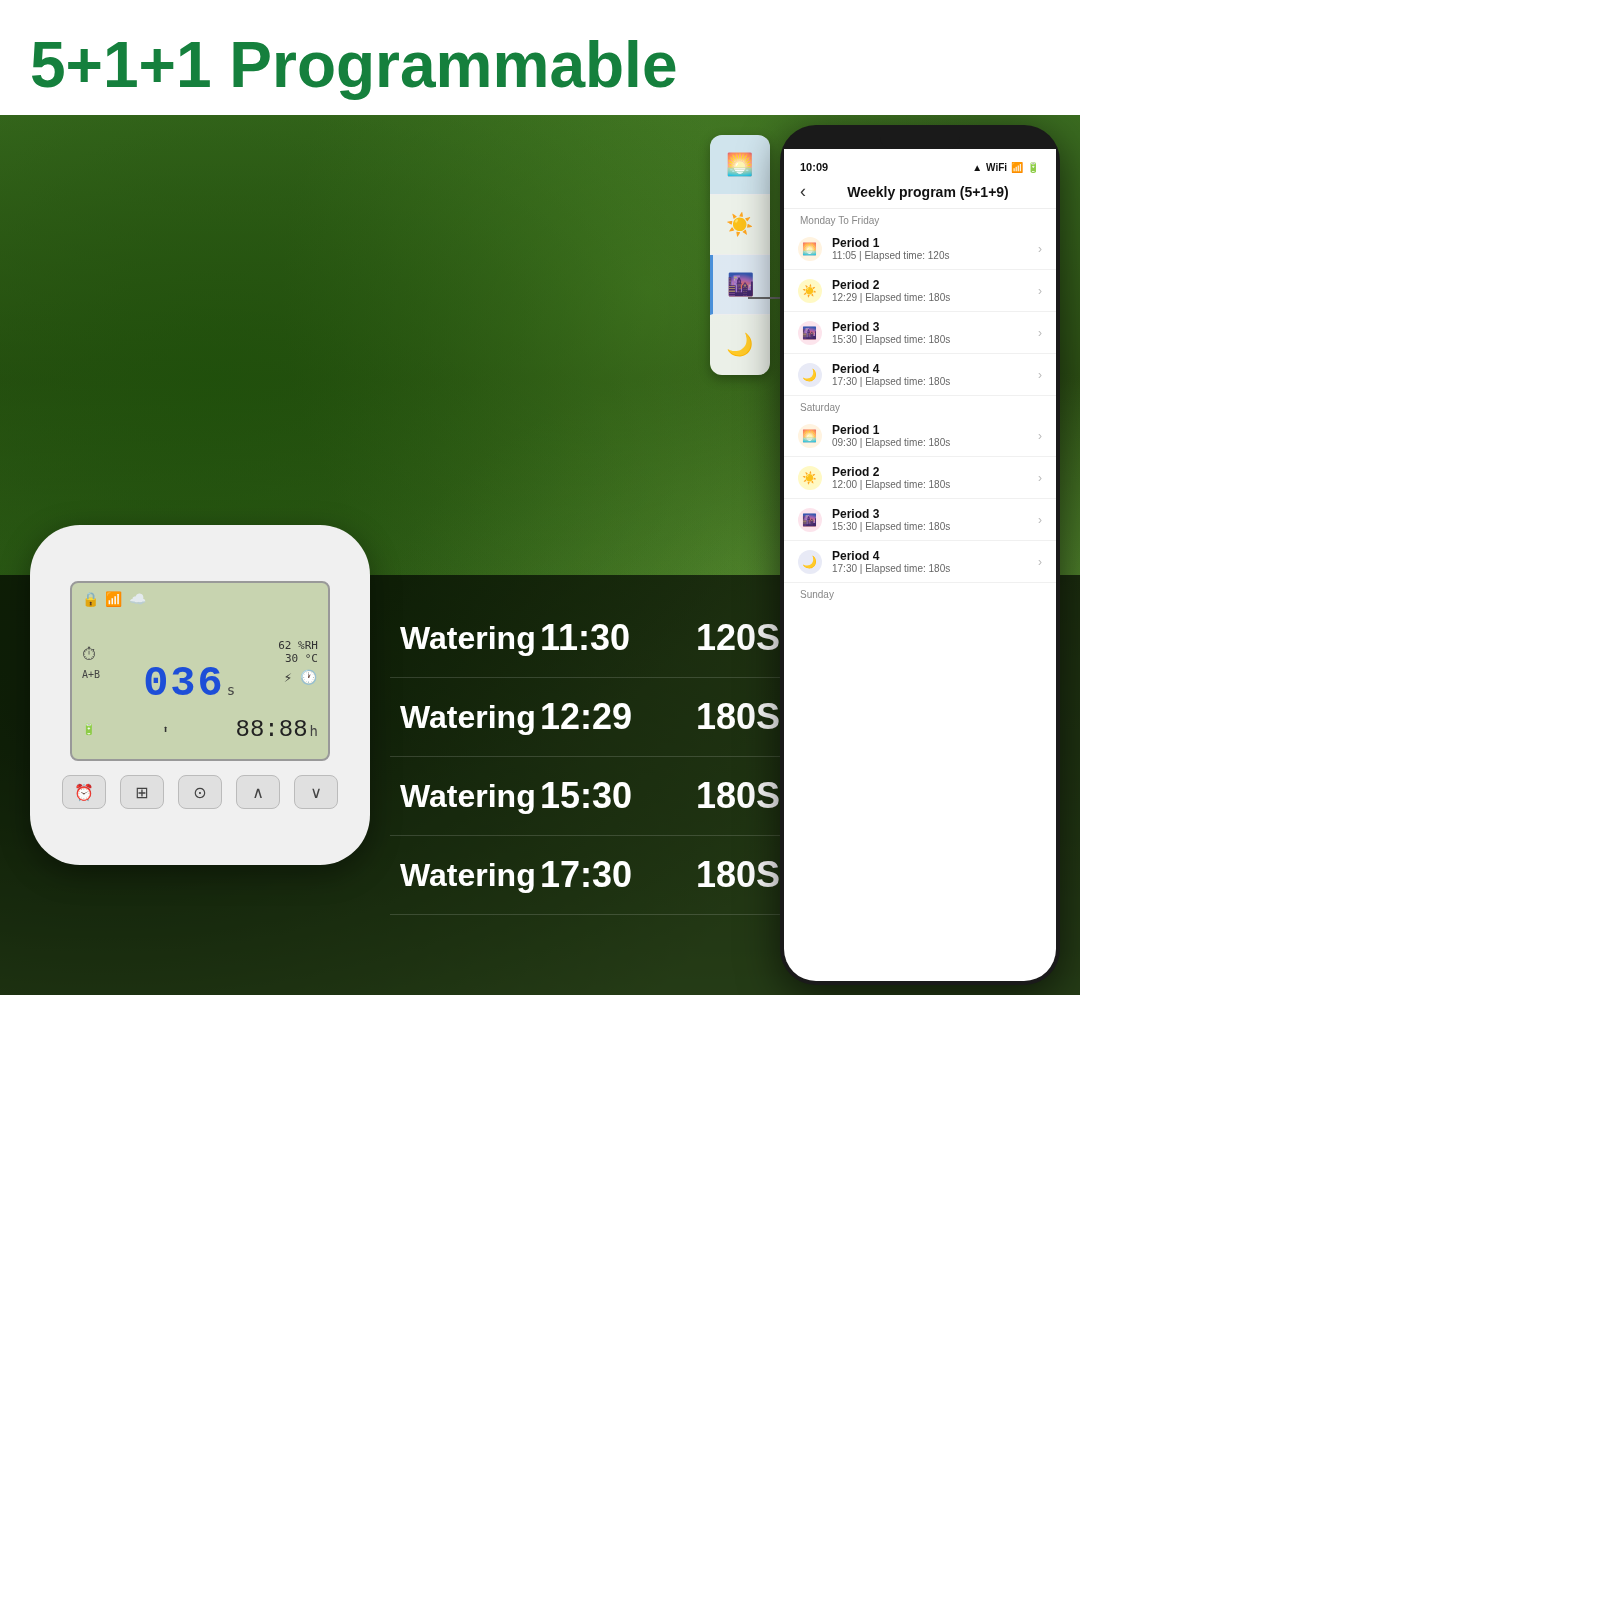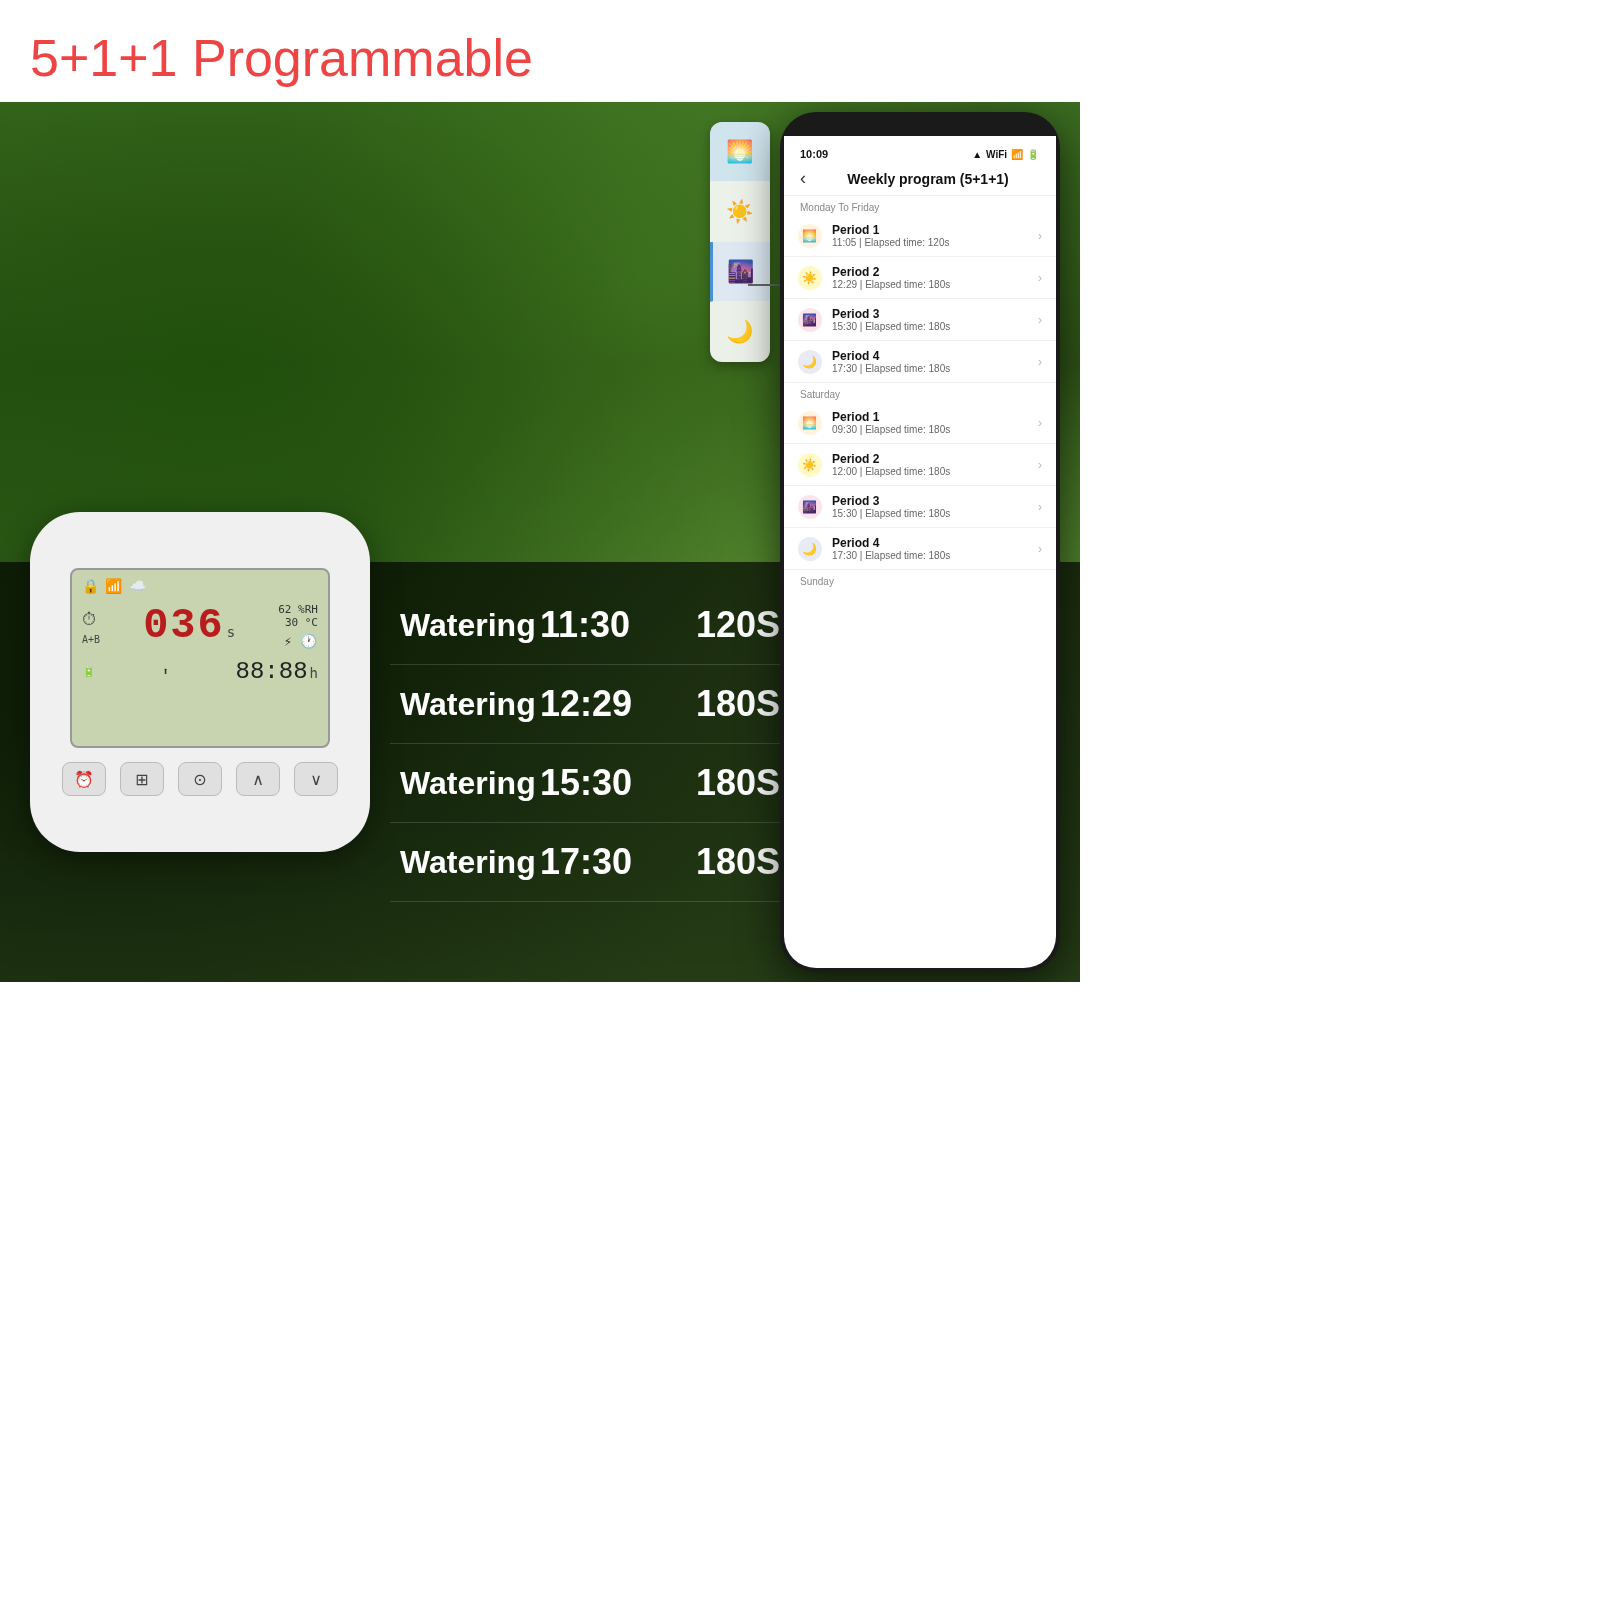--- a/index.html
+++ b/index.html
@@ -10,23 +10,23 @@
       font-family: Arial, sans-serif;
       overflow: hidden;
     }
 
     
     .header {
       padding: 30px 30px 15px 30px;
       background: #fff;
     }
     .header h1 {
-      font-size: 52px;
-      font-weight: 400;
-      color: #ef4444;
+      font-size: 64px;
+      font-weight: 700;
+      color: #15803d;
       line-height: 1.1;
     }
     .header p {
       font-size: 22px;
       color: #222;
       line-height: 1.4;
       margin-top: 8px;
       font-weight: 400;
     }
 
@@ -114,23 +114,24 @@
       display: flex;
       flex-direction: column;
       gap: 4px;
       font-size: 11px;
       color: #444;
     }
 
     .big-number {
       font-size: 42px;
       font-weight: bold;
-      color: #b91c1c;
+      color: #1d4ed8;
       font-family: 'Courier New', monospace;
       letter-spacing: 2px;
+      margin-top: 45px;
     }
 
     .screen-right-info {
       display: flex;
       flex-direction: column;
       align-items: flex-end;
       font-size: 11px;
       color: #333;
     }
 
@@ -505,21 +506,21 @@
         <div class="status-icons">
           <span>▲</span>
           <span>WiFi</span>
           <span>📶</span>
           <span>🔋</span>
         </div>
       </div>
 
       <div class="phone-header">
         <span class="phone-back">‹</span>
-        <span class="phone-title">Weekly program (5+1+1)</span>
+        <span class="phone-title">Weekly program (5+1+9)</span>
       </div>
 
       <div class="phone-content">
 
         <div class="section-label">Monday To Friday</div>
 
         <div class="period-row">
           <div class="period-icon sunrise">🌅</div>
           <div class="period-info">
             <div class="period-name">Period 1</div>

